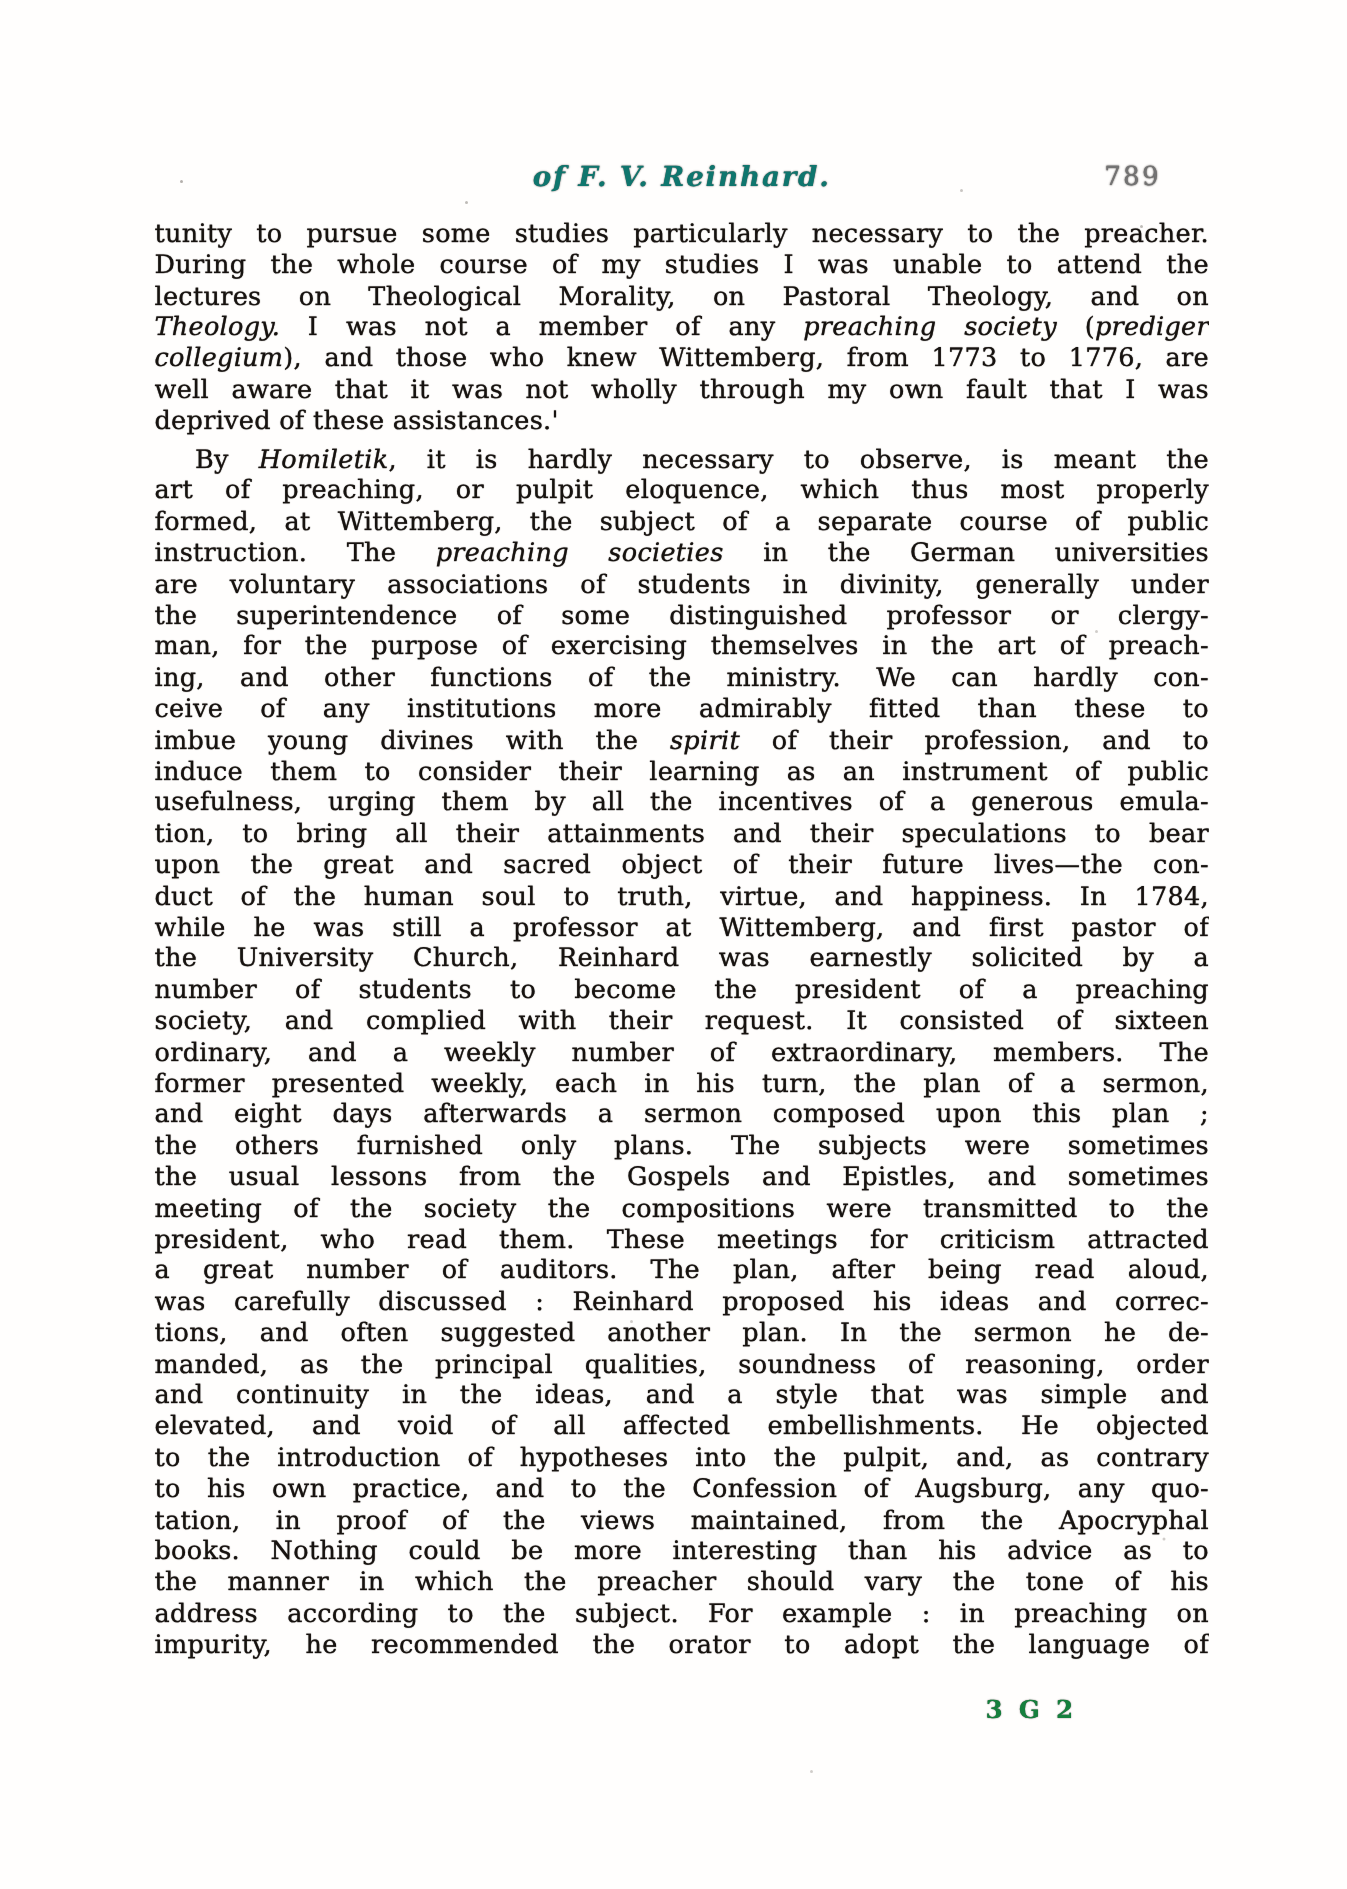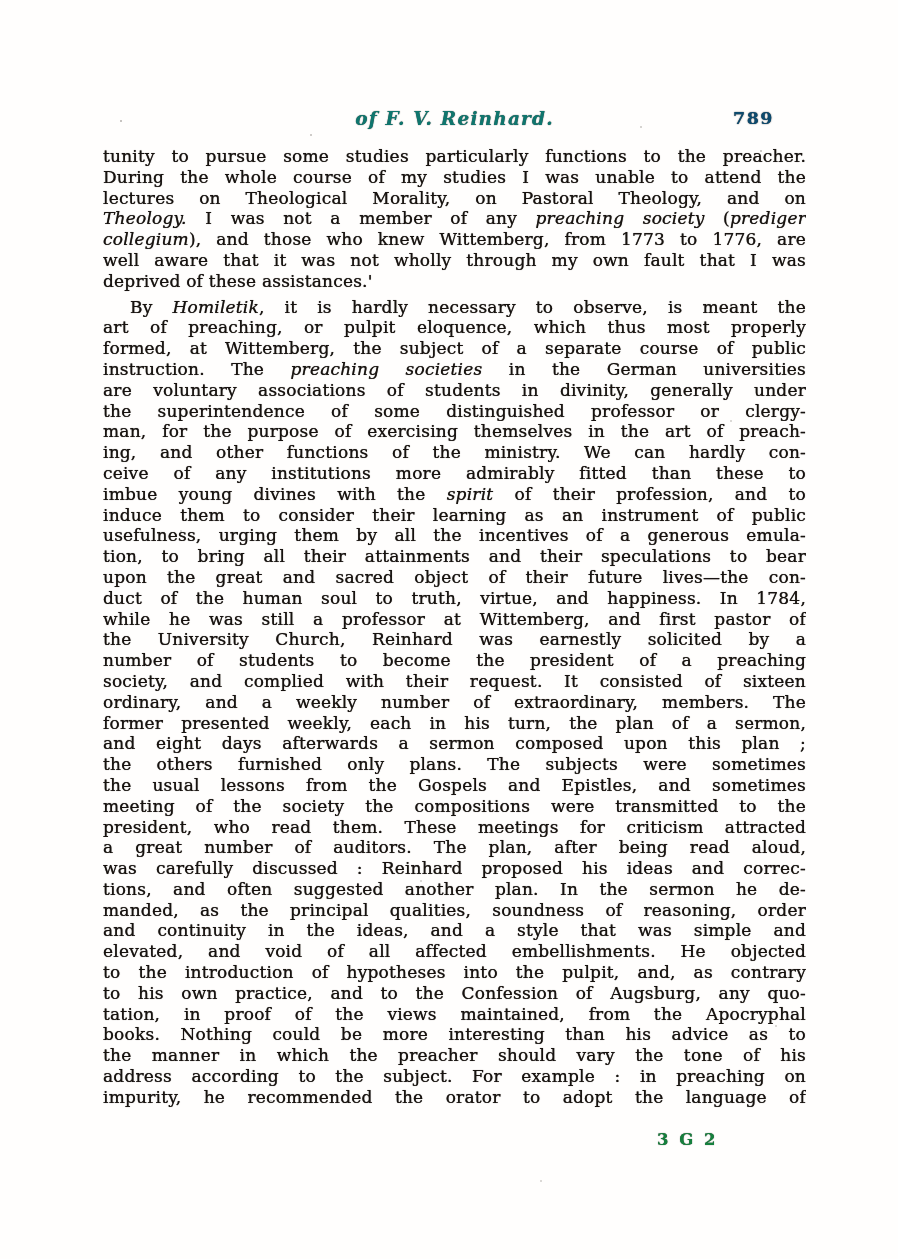--- a/index.html
+++ b/index.html
@@ -50,24 +50,24 @@
     font-weight: 700;
     font-size: 18.5px;
     letter-spacing: 1.2px;
     color: #0f766e;
     text-shadow: 0 0 1px rgba(23,18,14,0.85);
   }
   .page-number {
     position: absolute;
     right: 32px;
     top: 0;
-    font-weight: 700;
+    font-weight: 400;
     font-size: 17.5px;
     letter-spacing: 1.5px;
-    color: #0c4a6e;
+    color: #737373;
     text-shadow: 0 0 1.2px rgba(23,18,14,0.9);
   }
   .page-body {
     position: absolute;
     top: 146px;
     left: 103px;
     width: 703px;
   }
   .paragraph { margin: 0; }
   .paragraph + .paragraph { margin-top: 5px; }
@@ -101,21 +101,21 @@
 <body>
 
 <div class="page">
   <div class="header">
     <div class="running-title">of F. V. Reinhard.</div>
     <div class="page-number">789</div>
   </div>
 
   <div class="page-body">
       <div class="paragraph">
-        <div class="line"><span>tunity to pursue some studies particularly functions to the preacher.</span></div>
+        <div class="line"><span>tunity to pursue some studies particularly necessary to the preacher.</span></div>
         <div class="line"><span>During the whole course of my studies I was unable to attend the</span></div>
         <div class="line"><span>lectures on Theological Morality, on Pastoral Theology, and on</span></div>
         <div class="line"><span class="it">Theology.</span><span> I was not a member of any </span><span class="it">preaching society</span><span> (</span><span class="it">prediger</span></div>
         <div class="line"><span class="it">collegium</span><span>), and those who knew Wittemberg, from 1773 to 1776, are</span></div>
         <div class="line"><span>well aware that it was not wholly through my own fault that I was</span></div>
         <div class="line no-j"><span>deprived of these assistances.'</span></div>
       </div>
       <div class="paragraph">
         <div class="line first-indent"><span>By </span><span class="it">Homiletik</span><span>, it is hardly necessary to observe, is meant the</span></div>
         <div class="line"><span>art of preaching, or pulpit eloquence, which thus most properly</span></div>

